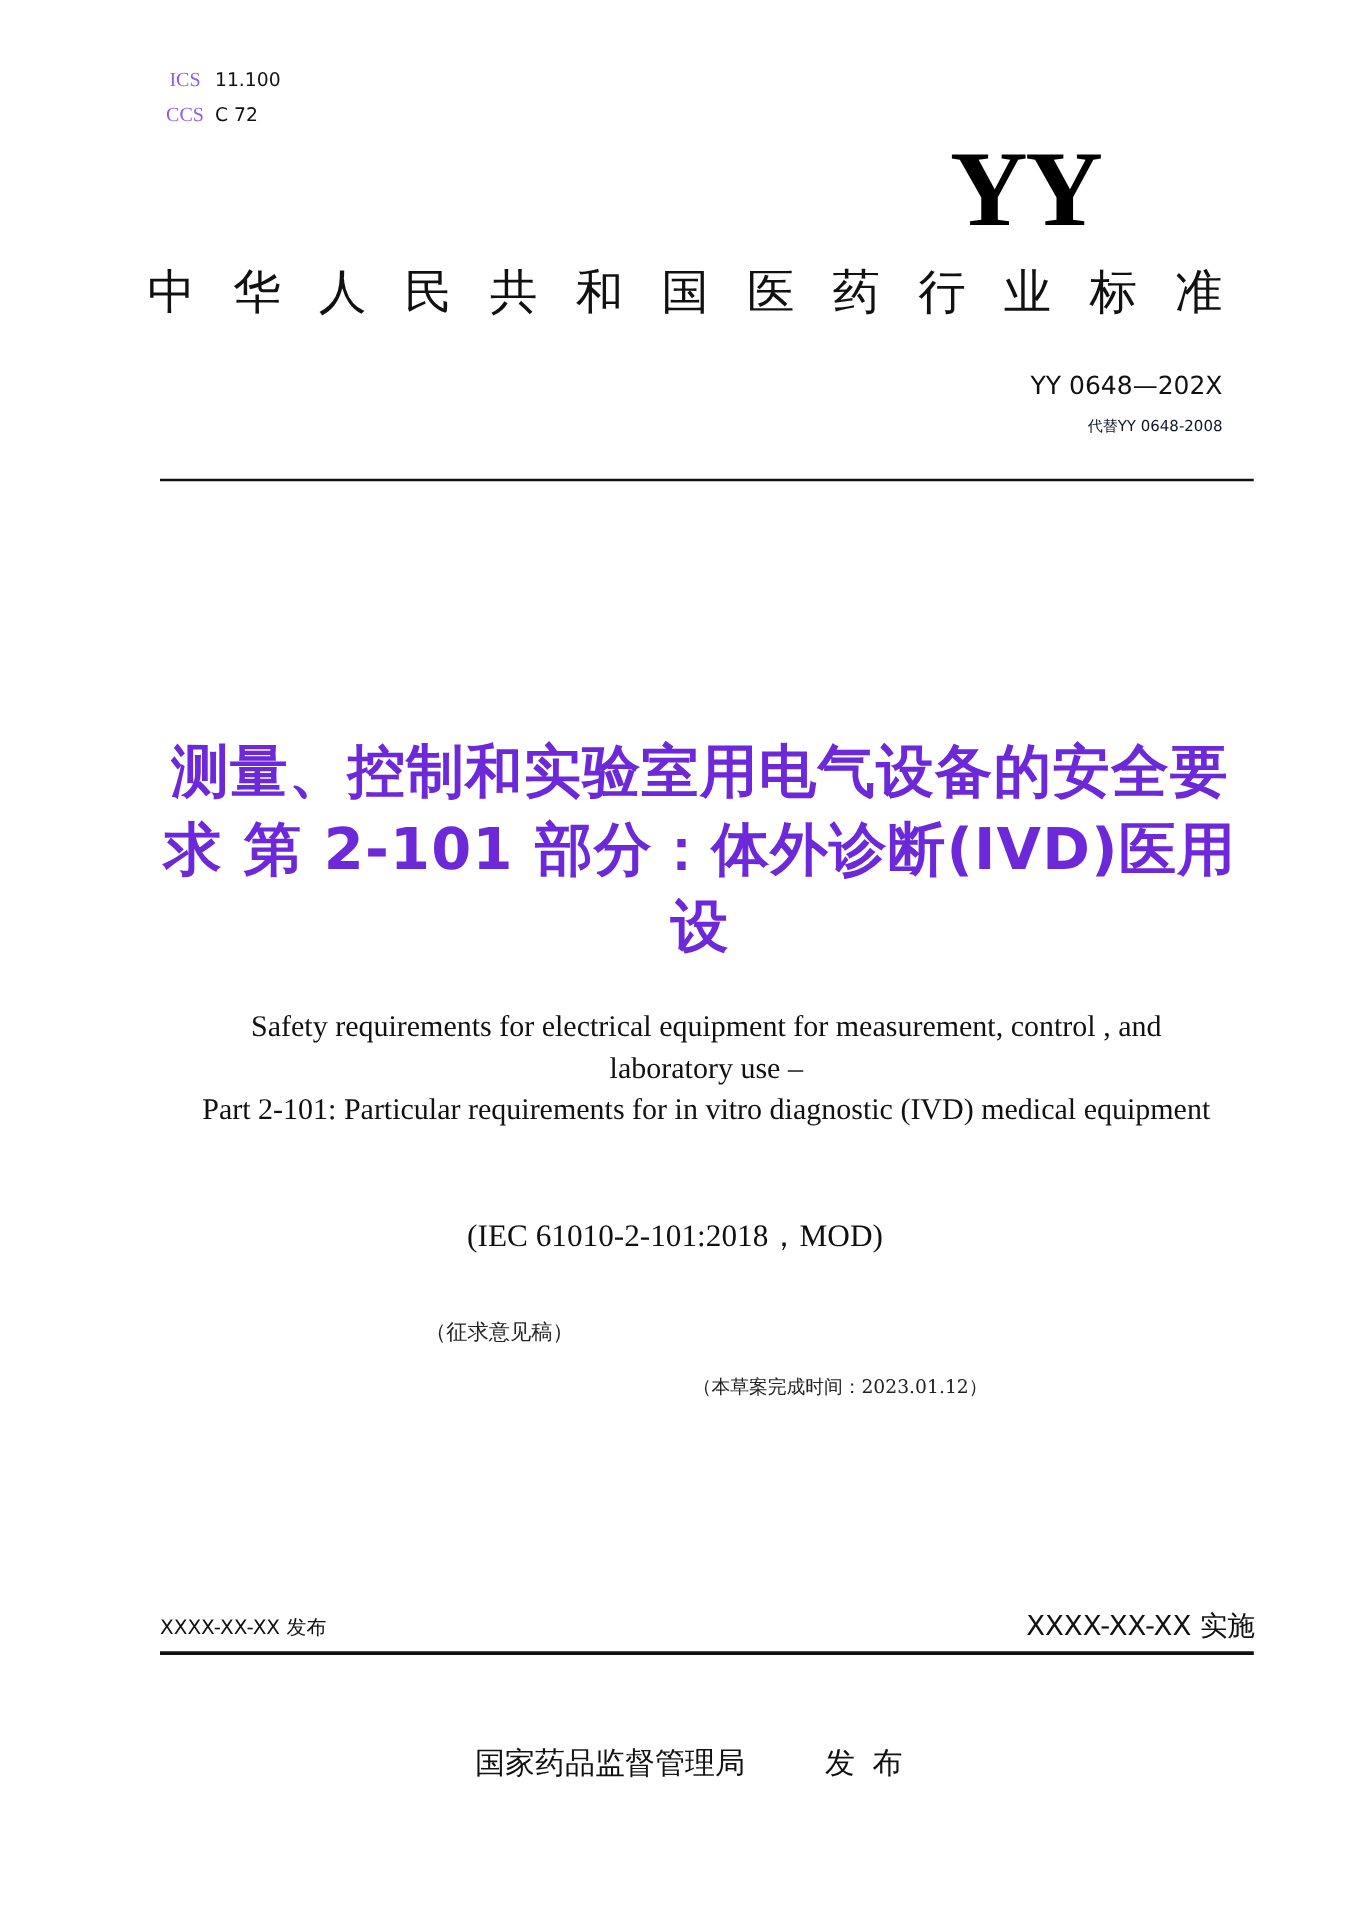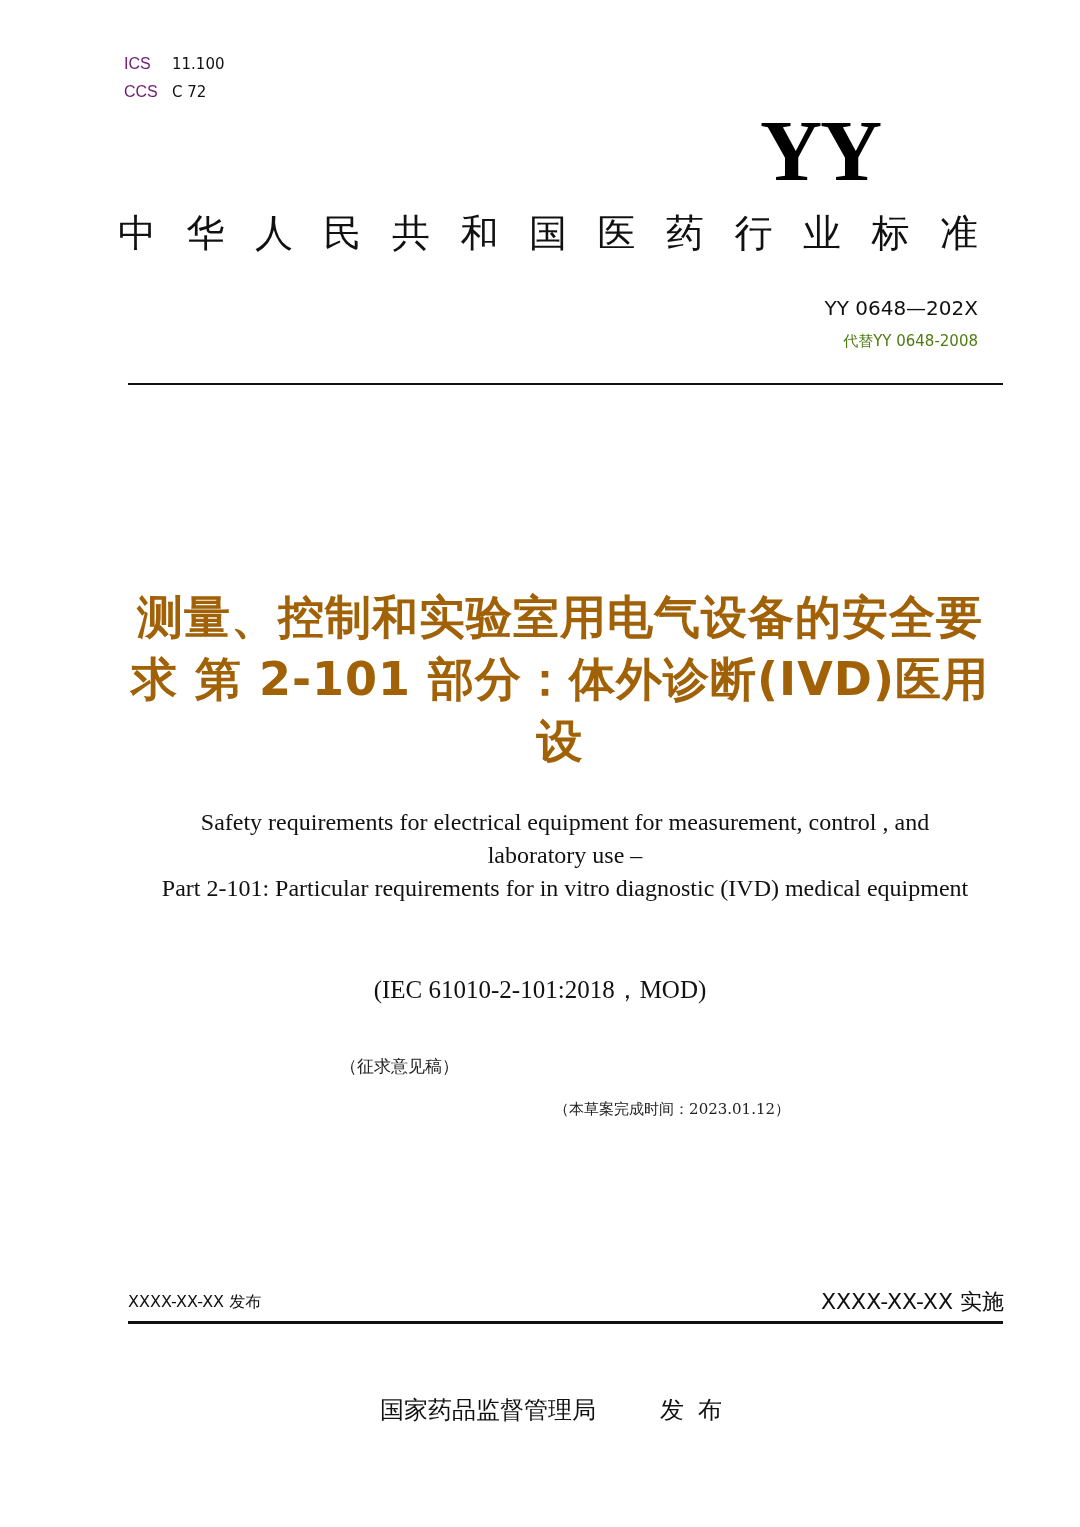--- a/index.html
+++ b/index.html
@@ -18,24 +18,25 @@
   .abs { position: absolute; }
 
   
   .class-code {
     left: 124px;
     font-size: 16px;
     line-height: 20px;
     white-space: nowrap;
   }
   .class-code .lbl {
-    font-family: Liberation Sans, sans-serif;
-    color: #701a75;
+    font-family: Liberation Serif, serif;
+    color: #8b5cf6;
     display: inline-block;
     width: 48px;
+    text-align: center;
   }
   .class-code .val {
     font-family: "DejaVu Sans", sans-serif;
     font-size: 15px;
     color: #111;
   }
   #ics { top: 54px; }
   #ccs { top: 82px; }
 
   
@@ -68,46 +69,46 @@
     right: 102px;
     top: 294px;
     font-size: 20px;
     line-height: 28px;
     text-align: right;
     white-space: nowrap;
   }
   #std-replaces {
     right: 102px;
     top: 330px;
-    font-size: 15px;
+    font-size: 12px;
     line-height: 22px;
     text-align: right;
     white-space: nowrap;
-    color: #4d7c0f;
+    color: #0f172a;
   }
 
   .rule {
     left: 128px;
     width: 875px;
     height: 2px;
     background: #111;
   }
   #rule-top { top: 383px; }
   #rule-bottom { top: 1321px; height: 3px; }
 
   
   #cn-title {
     left: 120px;
     top: 586px;
     width: 880px;
     text-align: center;
     font-size: 46px;
     line-height: 62px;
     font-weight: bold;
-    color: #a16207;
+    color: #6d28d9;
     letter-spacing: 1px;
   }
 
   
   #en-title {
     left: 100px;
     top: 806px;
     width: 930px;
     text-align: center;
     font-family: "Liberation Serif", serif;

